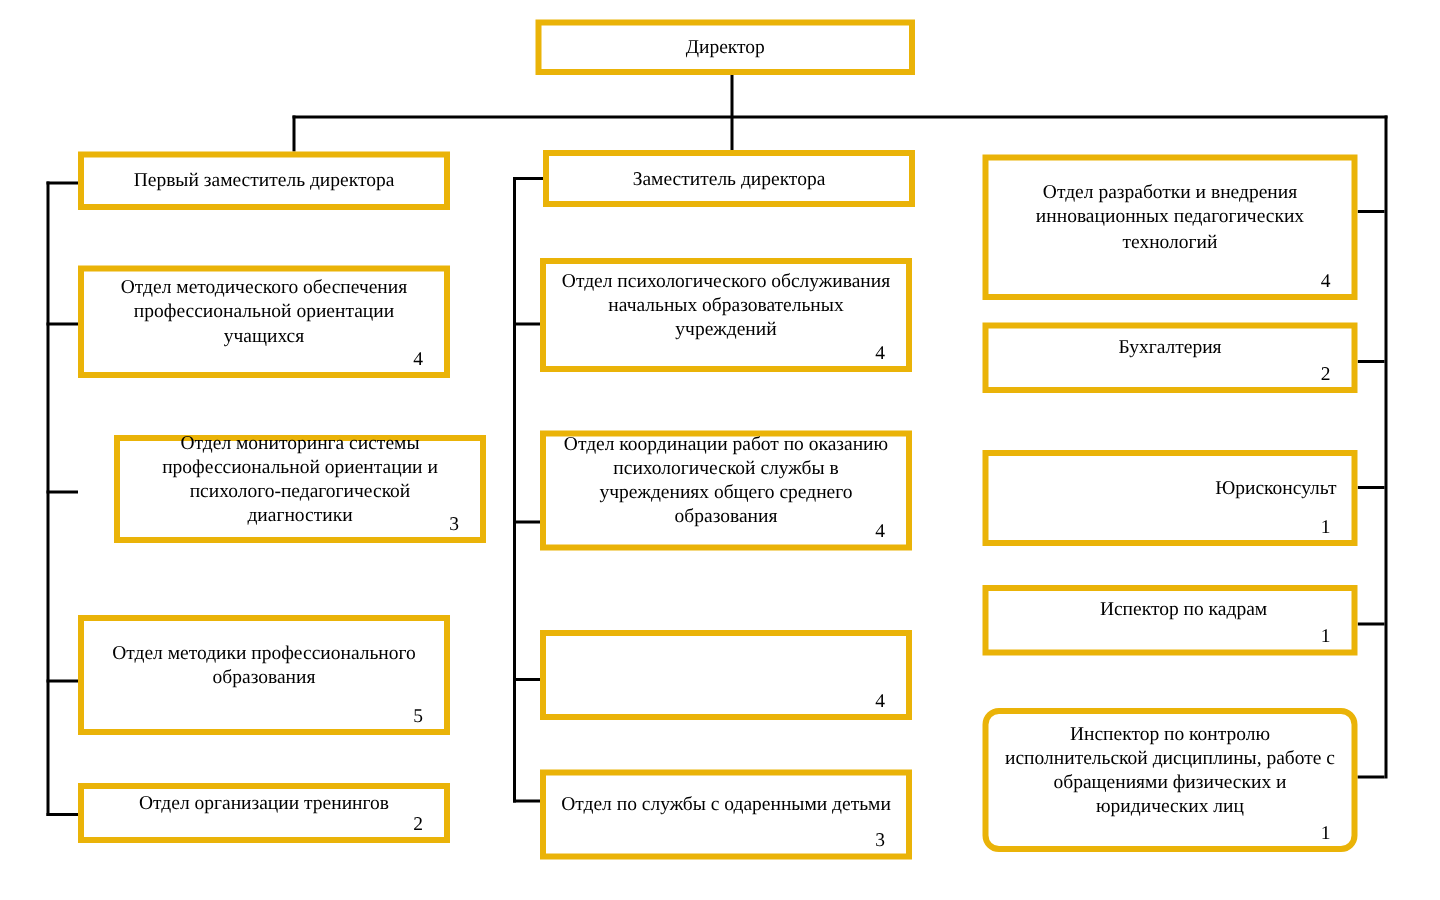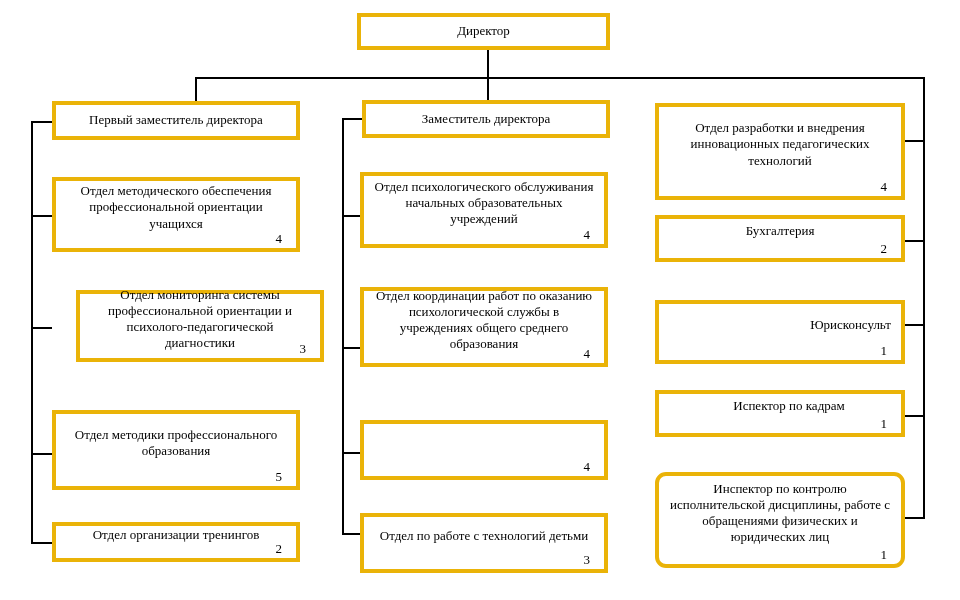--- a/index.html
+++ b/index.html
@@ -109,21 +109,21 @@
   <div class="box has-count" style="left:360px;top:287px;width:248px;height:80px;">
     <span class="title">Отдел координации работ по оказанию психологической службы в учреждениях общего среднего образования</span>
     <span class="count">4</span>
   </div>
 
   <div class="box has-count" style="left:360px;top:420px;width:248px;height:60px;">
     <span class="count">4</span>
   </div>
 
   <div class="box has-count" style="left:360px;top:513px;width:248px;height:60px;">
-    <span class="title">Отдел по работе с технологий детьми</span>
+    <span class="title">Отдел по службы с одаренными детьми</span>
     <span class="count">3</span>
   </div>
 
   <div class="box has-count" style="left:655px;top:103px;width:250px;height:97px;">
     <span class="title">Отдел разработки и внедрения инновационных педагогических технологий</span>
     <span class="count">4</span>
   </div>
 
   <div class="box has-count" style="left:655px;top:215px;width:250px;height:47px;">
     <span class="title">Бухгалтерия</span>

